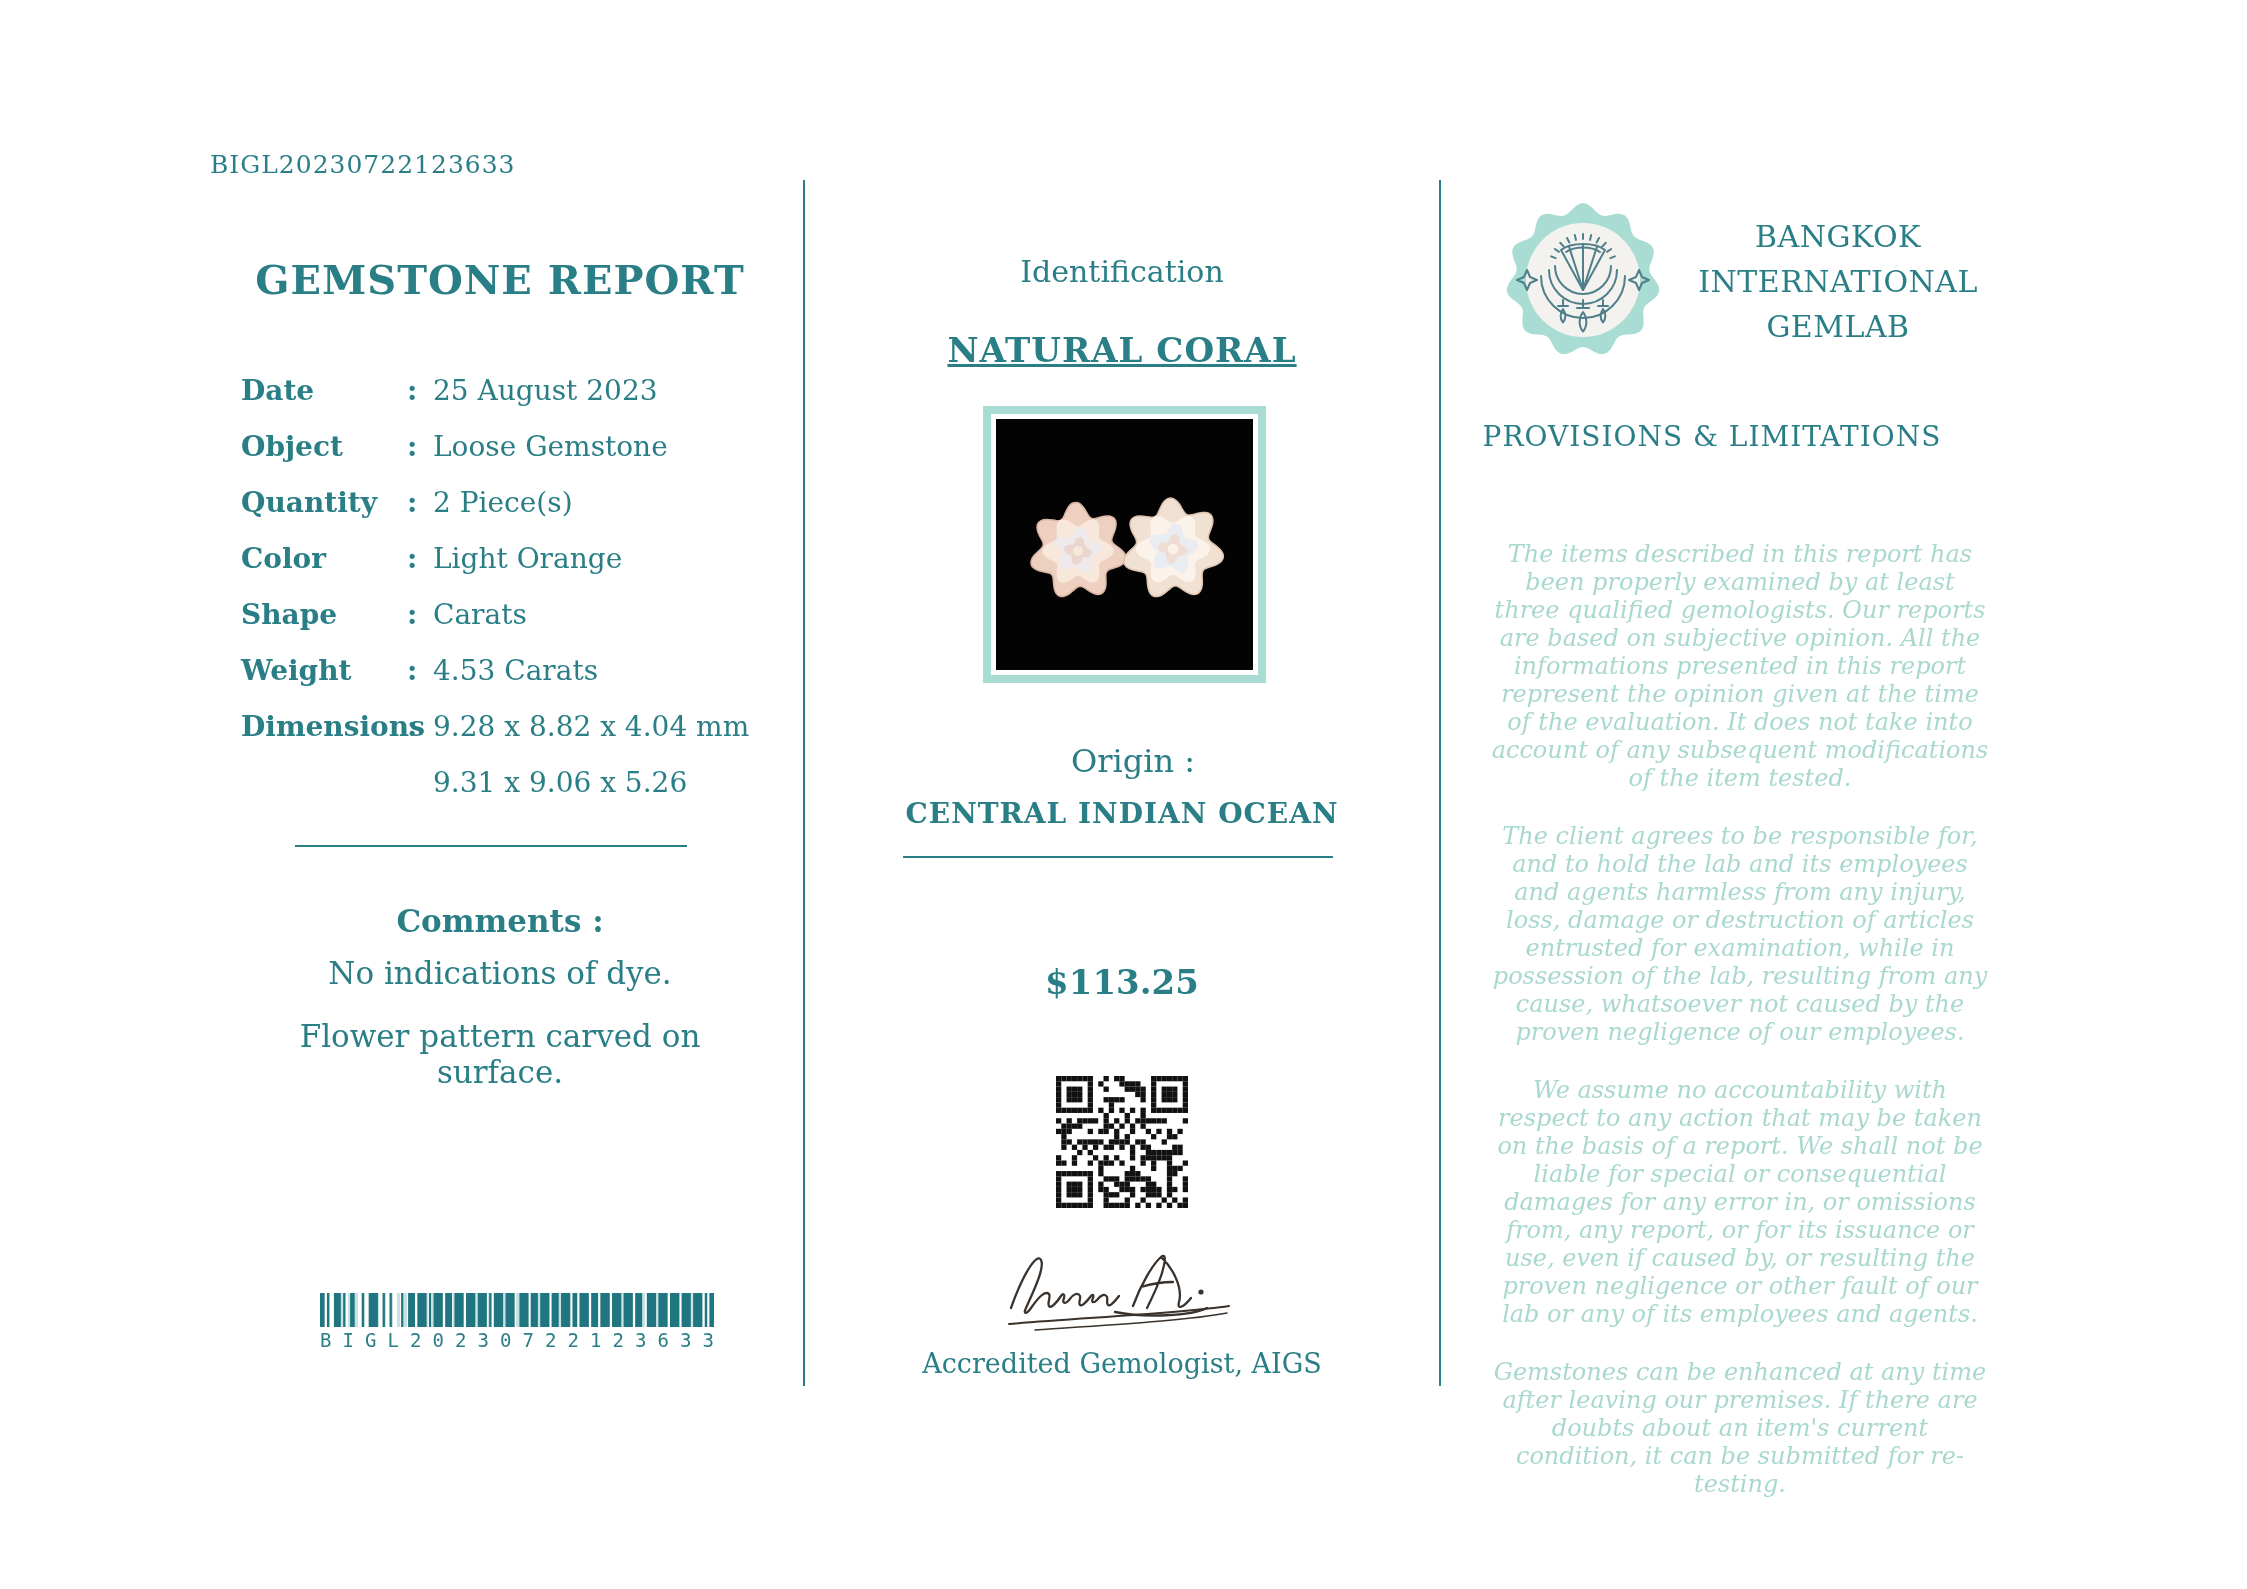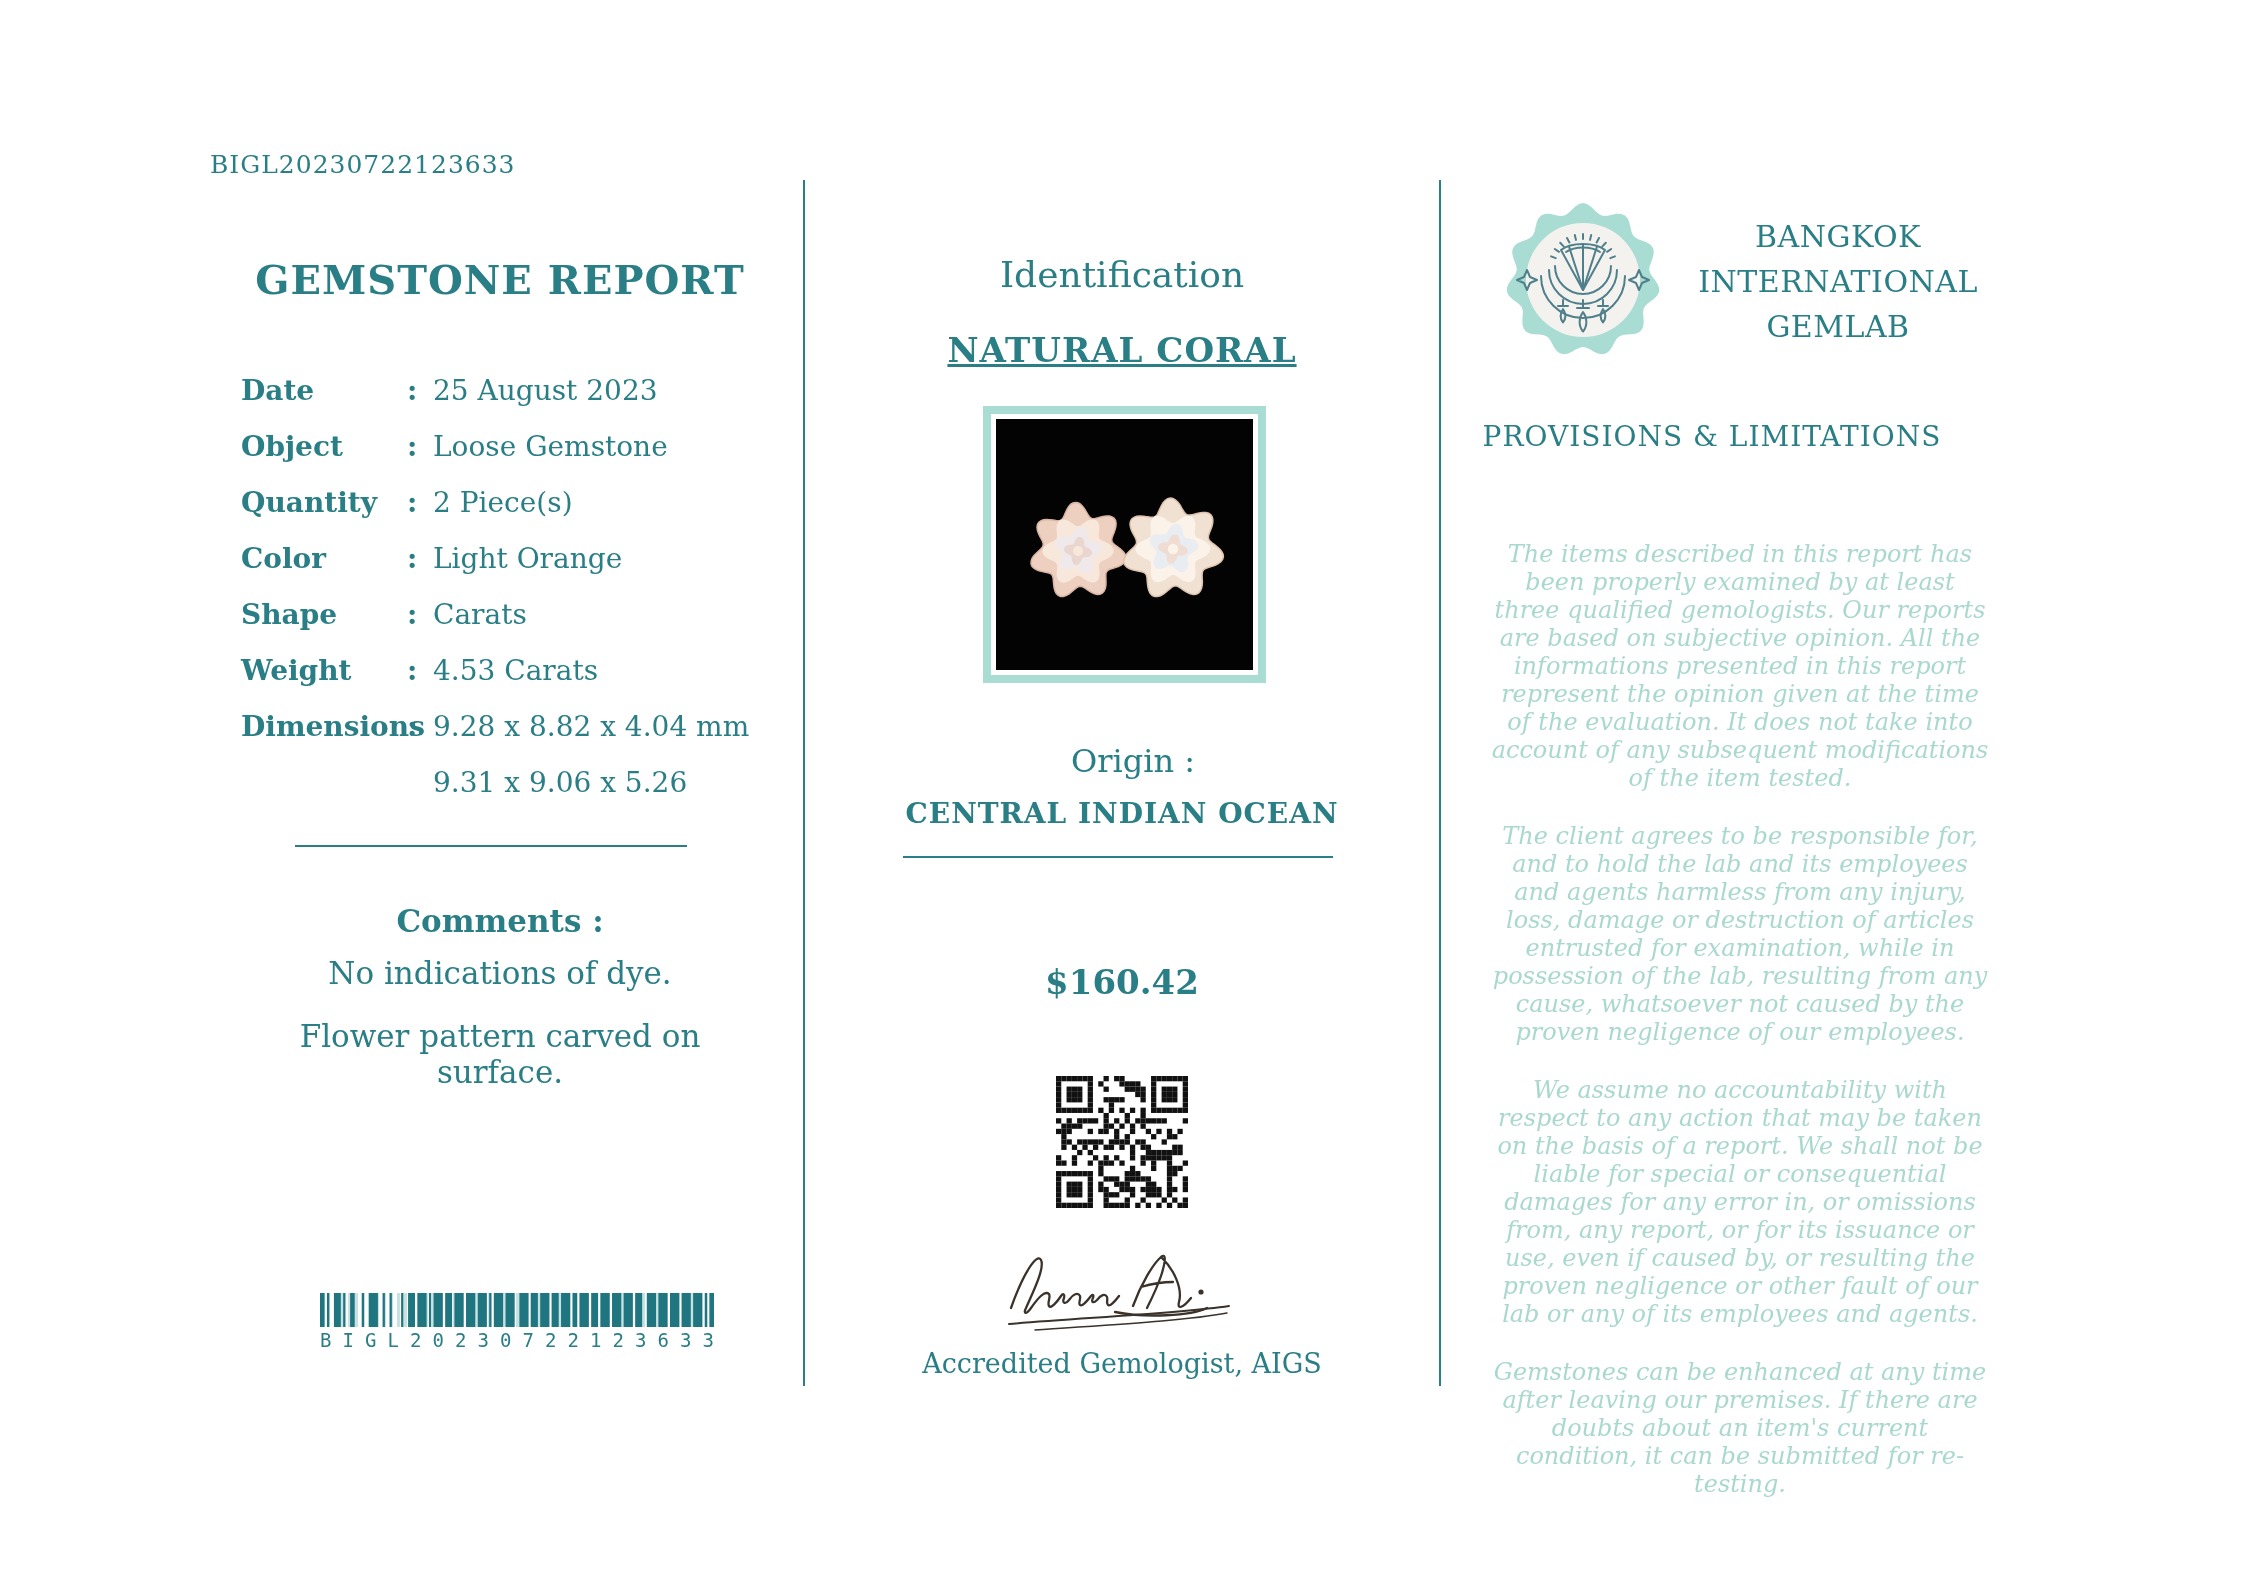--- a/index.html
+++ b/index.html
@@ -21,21 +21,21 @@
   .c-head{font-size:31px;font-weight:bold;margin:0 0 16px 0;}
   .c-line{font-size:31px;margin:0 0 27px 0;}
   .barcode-wrap{left:320px;top:1293px;width:394px;}
   .barcode-bars{width:394px;height:34px;display:block;
      background:repeating-linear-gradient(90deg,#c7e2e0 0 3px,#ffffff 3px 7px);}
   .barcode-bars rect{fill:#1f7680;}
   .barcode-label{display:flex;justify-content:space-between;margin-top:2px;
      font-family:"DejaVu Sans Mono","Liberation Mono",monospace;font-size:19px;color:#2a7e86;}
   
   .mid{left:804px;width:636px;}
-  .ident-heading{top:254px;font-size:36px;}
+  .ident-heading{top:254px;font-size:30px;}
   .ident-result{top:330px;font-size:34px;font-weight:bold;letter-spacing:1px;text-decoration:underline;}
   .photo{left:983px;top:406px;width:283px;height:277px;box-sizing:border-box;
          border:8px solid #a9dcd3;background:#ffffff;padding:5px;}
   .photo-inner{width:100%;height:100%;background:#030303;}
   .origin-label{top:742px;font-size:32px;padding-left:11px;}
   .origin-value{top:797px;font-size:28px;font-weight:bold;letter-spacing:1px;}
   .mid-hr{left:903px;top:856px;width:430px;height:2px;background:#2a7e86;}
   .est-label{top:908px;font-size:32px;}
   .est-value{top:962px;font-size:34px;font-weight:bold;}
   .qr{left:1056px;top:1076px;width:132px;height:132px;}
@@ -194,21 +194,21 @@
           <path d="M201.1,130.0L200.1,131.2L199.0,132.3L197.7,133.3L196.4,134.1L195.1,134.9L194.0,135.5L193.1,136.2L192.4,136.8L191.9,137.6L191.7,138.5L191.6,139.5L191.7,140.7L191.8,142.0L192.0,143.5L192.1,145.1L192.0,146.7L191.8,148.3L191.3,149.7L190.6,151.0L189.7,152.0L188.6,152.7L187.3,153.1L185.9,153.2L184.4,152.9L183.0,152.4L181.6,151.6L180.3,150.7L179.1,149.7L178.0,148.7L177.0,147.9L176.1,147.2L175.2,146.7L174.4,146.5L173.5,146.6L172.5,146.8L171.4,147.3L170.2,147.8L168.8,148.4L167.3,149.0L165.8,149.4L164.2,149.7L162.7,149.7L161.3,149.4L160.0,148.9L159.0,148.0L158.2,146.9L157.7,145.6L157.5,144.2L157.6,142.6L157.9,141.0L158.4,139.5L158.9,138.1L159.5,136.7L160.0,135.5L160.4,134.5L160.5,133.5L160.5,132.6L160.2,131.8L159.6,130.9L158.9,130.0L157.9,129.0L156.9,127.9L155.9,126.7L155.0,125.3L154.3,123.9L153.8,122.5L153.6,121.0L153.8,119.7L154.3,118.4L155.1,117.3L156.2,116.5L157.5,115.8L159.0,115.4L160.6,115.2L162.2,115.2L163.8,115.3L165.2,115.4L166.5,115.5L167.6,115.6L168.6,115.4L169.4,115.1L170.1,114.5L170.8,113.7L171.4,112.7L172.1,111.6L172.8,110.3L173.7,108.9L174.7,107.7L175.8,106.5L177.0,105.6L178.3,105.0L179.7,104.7L181.0,104.8L182.3,105.2L183.4,106.0L184.4,107.1L185.3,108.4L186.0,109.8L186.5,111.4L186.9,112.9L187.2,114.3L187.5,115.5L187.8,116.6L188.3,117.5L188.8,118.2L189.6,118.7L190.5,119.0L191.7,119.3L193.0,119.6L194.5,119.9L196.0,120.3L197.5,120.9L198.9,121.6L200.2,122.5L201.2,123.5L201.9,124.7L202.2,126.0L202.2,127.4L201.8,128.7L201.1,130.0Z" fill="#e9edf1"></path>
           <path d="M191.3,130.0L191.6,130.8L191.8,131.6L191.8,132.3L191.6,133.1L191.2,133.8L190.7,134.5L190.1,135.0L189.4,135.5L188.5,135.9L187.7,136.2L186.8,136.4L185.9,136.5L185.1,136.6L184.4,136.6L183.7,136.7L183.1,136.8L182.6,136.9L182.2,137.1L181.8,137.4L181.5,137.8L181.2,138.3L181.0,138.9L180.7,139.5L180.3,140.3L180.0,141.0L179.5,141.8L179.0,142.6L178.4,143.2L177.7,143.8L177.0,144.3L176.2,144.6L175.4,144.8L174.7,144.8L173.9,144.6L173.2,144.2L172.5,143.7L172.0,143.1L171.5,142.4L171.1,141.5L170.8,140.7L170.6,139.8L170.5,138.9L170.4,138.1L170.4,137.4L170.3,136.7L170.2,136.1L170.1,135.6L169.9,135.2L169.6,134.8L169.2,134.5L168.7,134.2L168.1,134.0L167.5,133.7L166.7,133.3L166.0,133.0L165.2,132.5L164.4,132.0L163.8,131.4L163.2,130.7L162.7,130.0L162.4,129.2L162.2,128.4L162.2,127.7L162.4,126.9L162.8,126.2L163.3,125.5L163.9,125.0L164.6,124.5L165.5,124.1L166.3,123.8L167.2,123.6L168.1,123.5L168.9,123.4L169.6,123.4L170.3,123.3L170.9,123.2L171.4,123.1L171.8,122.9L172.2,122.6L172.5,122.2L172.8,121.7L173.0,121.1L173.3,120.5L173.7,119.7L174.0,119.0L174.5,118.2L175.0,117.4L175.6,116.8L176.3,116.2L177.0,115.7L177.8,115.4L178.6,115.2L179.3,115.2L180.1,115.4L180.8,115.8L181.5,116.3L182.0,116.9L182.5,117.6L182.9,118.5L183.2,119.3L183.4,120.2L183.5,121.1L183.6,121.9L183.6,122.6L183.7,123.3L183.8,123.9L183.9,124.4L184.1,124.8L184.4,125.2L184.8,125.5L185.3,125.8L185.9,126.0L186.5,126.3L187.3,126.7L188.0,127.0L188.8,127.5L189.6,128.0L190.2,128.6L190.8,129.3L191.3,130.0Z" fill="#efdcd2"></path>
           <circle cx="177" cy="130" r="5.279999999999999" fill="#fbf2ea"></circle>
         </svg>
     </div>
   </div>
 
   <div class="abs mid center origin-label">Origin :</div>
   <div class="abs mid center origin-value">CENTRAL INDIAN OCEAN</div>
   <div class="abs mid-hr"></div>
-  <div class="abs mid center est-value">$160.42</div>
+  <div class="abs mid center est-value">$113.25</div>
 
   <svg id="qr-svg" class="abs qr" viewBox="0 0 100 100">
       <rect x="0" y="0" width="4" height="4"></rect>
       <rect x="4" y="0" width="4" height="4"></rect>
       <rect x="8" y="0" width="4" height="4"></rect>
       <rect x="12" y="0" width="4" height="4"></rect>
       <rect x="16" y="0" width="4" height="4"></rect>
       <rect x="20" y="0" width="4" height="4"></rect>
       <rect x="24" y="0" width="4" height="4"></rect>
       <rect x="0" y="4" width="4" height="4"></rect>

